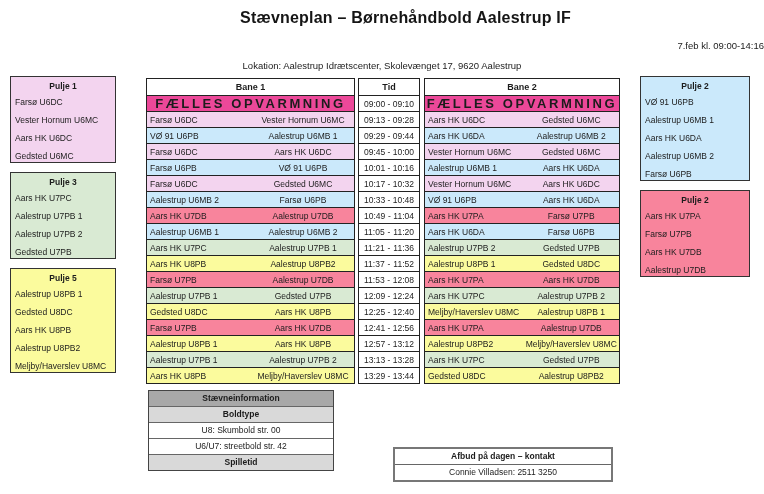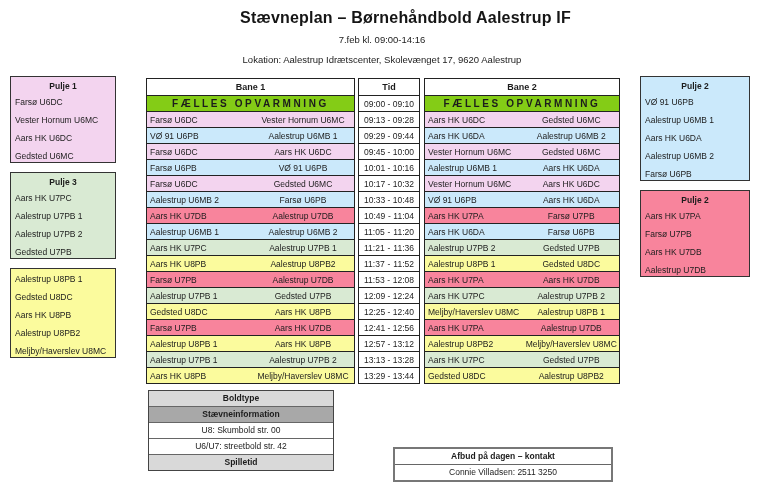--- a/index.html
+++ b/index.html
@@ -1,21 +1,21 @@
 <!DOCTYPE html>
 <html><head>
 <meta charset="utf-8">
 <style>
   html,body{margin:0;padding:0;background:#fff;}
   body{width:764px;height:494px;position:relative;overflow:hidden;
        font-family:"Liberation Sans", sans-serif;color:#1c1c1c;
        -webkit-font-smoothing:antialiased;}
   .hdr{position:absolute;top:0;left:0;width:764px;text-align:center;}
   .title{font-size:16px;font-weight:bold;margin-top:9px;letter-spacing:.2px;color:#151515;padding-left:47px;}
-  .sub{font-size:9.5px;margin-top:7px;color:#222;}
+  .sub{font-size:9.5px;margin-top:13px;color:#222;text-align:right;}
   .sub2{font-size:9.5px;margin-top:9px;color:#222;}
 
   
   .pulje-col{position:absolute;width:106px;}
   #left-col{left:10px;top:76px;}
   #right-col{left:640px;top:76px;width:110px;}
   .pulje-box{border:1px solid #333;margin-bottom:9px;box-sizing:border-box;}
   .pulje-hd{font-weight:bold;font-size:8.5px;text-align:center;padding:4px 14px 1px;}
   .pulje-item{font-size:8.5px;padding:0 0 0 4px;height:18px;line-height:20px;white-space:nowrap;overflow:hidden;}
   .pulje-box .pulje-item:last-child{height:16px;}
@@ -23,22 +23,22 @@
   
   .schedule{position:absolute;left:146px;top:78px;display:flex;}
   .grp{display:flex;flex-direction:column;border:1px solid #222;box-sizing:border-box;background:#fff;}
   #grp-bane1{width:209px;}
   #grp-tid{width:62px;margin-left:3px;}
   #grp-bane2{width:196px;margin-left:4px;}
   .cell{height:16px;line-height:16px;border-top:1px solid #222;box-sizing:border-box;
         font-size:8.5px;overflow:hidden;white-space:nowrap;background:#fff;}
   .grp .cell:first-child{border-top:none;}
   .cell.head{font-weight:bold;text-align:center;font-size:9px;}
-  .cell.warm{background:#84cc16;font-weight:bold;text-align:center;
-             font-size:10px;letter-spacing:2.6px;}
+  .cell.warm{background:#ec4899;font-weight:bold;text-align:center;
+             font-size:13px;letter-spacing:2.6px;}
   .cell.time{display:flex;justify-content:space-between;padding:0 5px;font-size:8.5px;}
   .cell.bane{display:flex;}
   .cell.bane .t1{flex:1 1 50%;padding-left:3px;text-align:left;overflow:hidden;}
   .cell.bane .t2{flex:1 1 50%;text-align:center;overflow:hidden;}
 
   
   .info-box{position:absolute;left:148px;top:390px;width:186px;border:1px solid #444;box-sizing:border-box;}
   .info-row{height:15px;line-height:15px;text-align:center;font-size:8.5px;
             border-top:1px solid #666;background:#fff;overflow:hidden;white-space:nowrap;}
   .info-box .info-row:first-child,.contact-box .info-row:first-child{border-top:none;}
@@ -65,20 +65,21 @@
       <div class="pulje-item">Gedsted U6MC</div>
     </div>
     <div class="pulje-box" style="background: rgb(217, 234, 211);">
       <div class="pulje-hd">Pulje 3</div>
       <div class="pulje-item">Aars HK U7PC</div>
       <div class="pulje-item">Aalestrup U7PB 1</div>
       <div class="pulje-item">Aalestrup U7PB 2</div>
       <div class="pulje-item">Gedsted U7PB</div>
     </div>
     <div class="pulje-box" style="background: rgb(251, 251, 157);">
+      <div class="pulje-hd">Pulje 5</div>
       <div class="pulje-item">Aalestrup U8PB 1</div>
       <div class="pulje-item">Gedsted U8DC</div>
       <div class="pulje-item">Aars HK U8PB</div>
       <div class="pulje-item">Aalestrup U8PB2</div>
       <div class="pulje-item">Meljby/Haverslev U8MC</div>
     </div>
   </div>
 
 <div class="schedule">
   <div class="grp" id="grp-bane1">
@@ -332,22 +333,22 @@
     <div class="pulje-box" style="background: rgb(248, 132, 156);">
       <div class="pulje-hd">Pulje 2</div>
       <div class="pulje-item">Aars HK U7PA</div>
       <div class="pulje-item">Farsø U7PB</div>
       <div class="pulje-item">Aars HK U7DB</div>
       <div class="pulje-item">Aalestrup U7DB</div>
     </div>
   </div>
 
 <div class="info-box" id="info-box">
-  <div class="info-row info-sec">Boldtype</div>
-<div class="info-row info-title">Stævneinformation</div>
+  <div class="info-row info-title">Stævneinformation</div>
+<div class="info-row info-sec">Boldtype</div>
     <div class="info-row">U8: Skumbold str. 00</div>
     <div class="info-row">U6/U7: streetbold str. 42</div>
     <div class="info-row info-sec">Spilletid</div>
   </div>
 
 <div class="contact-box">
   <div class="info-row contact-title">Afbud på dagen – kontakt</div>
   <div class="info-row">Connie Villadsen: 2511 3250</div>
 </div>
 

